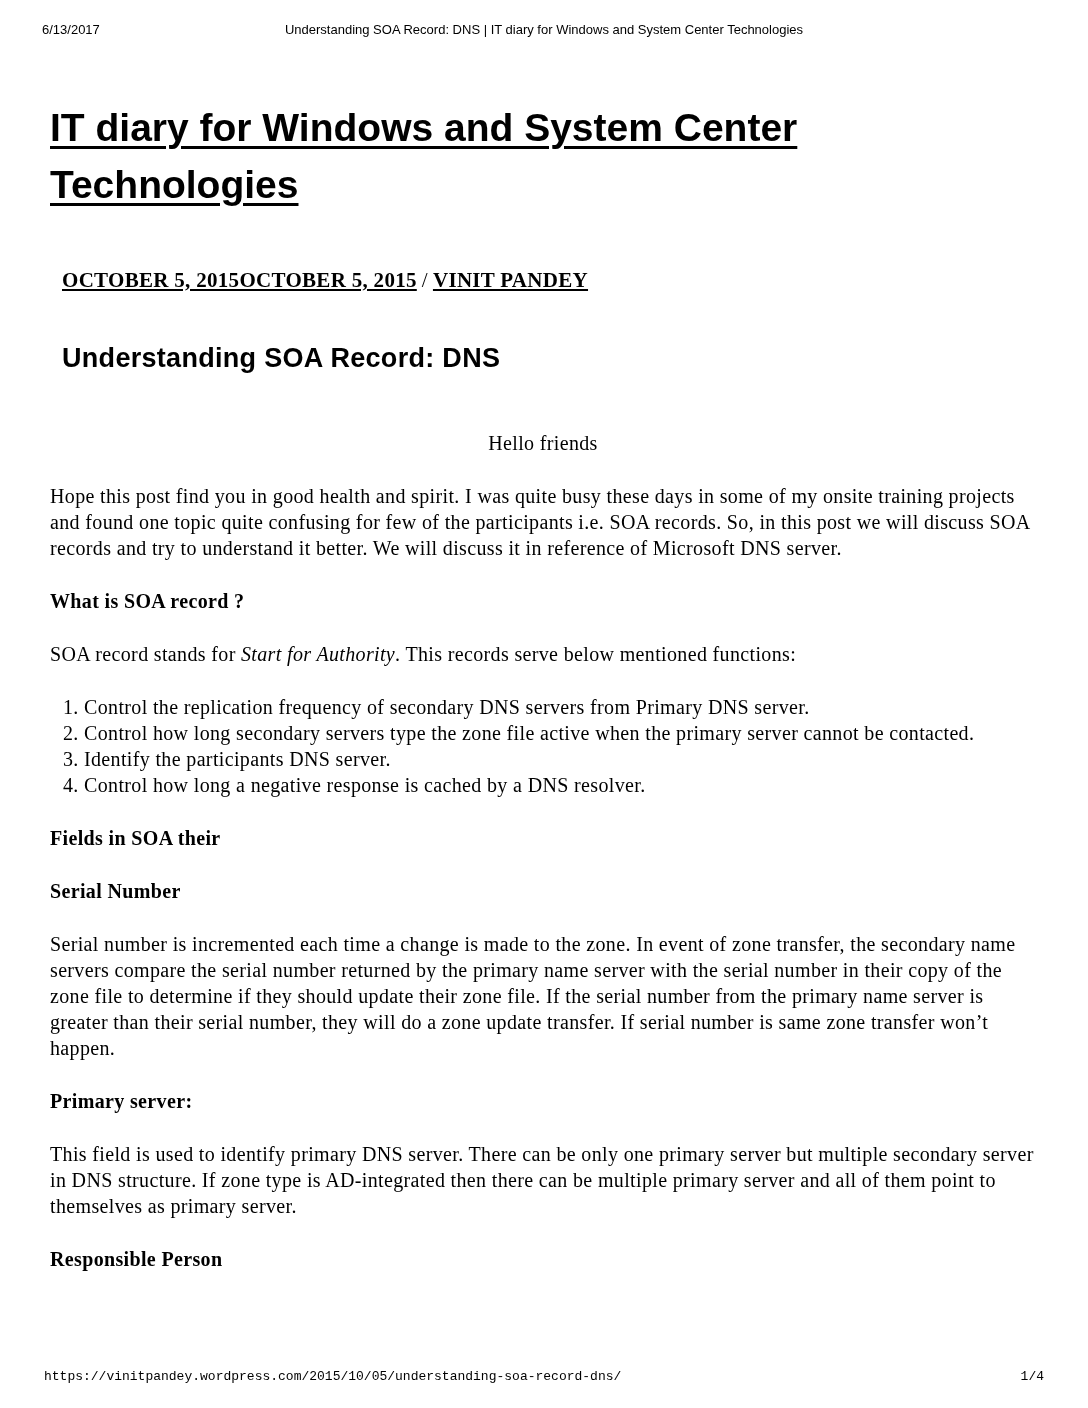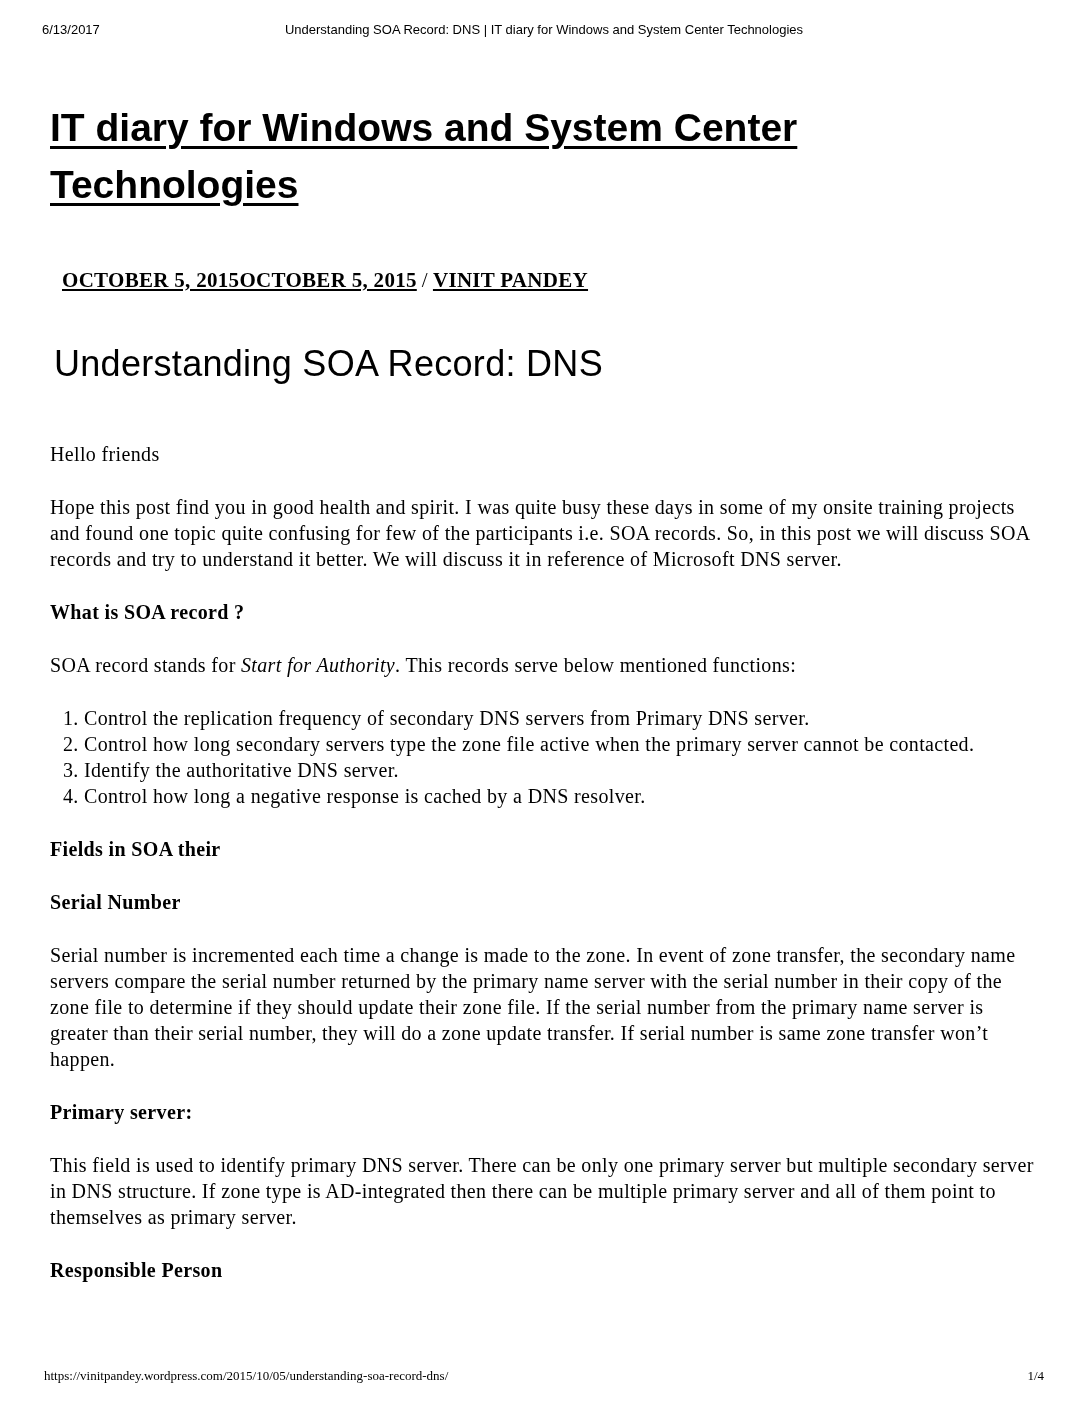--- a/index.html
+++ b/index.html
@@ -28,21 +28,21 @@
   .ph-title { display: block; text-align: center; }
 
   .print-footer {
     position: absolute;
     bottom: 24px;
     left: 0;
     width: 100%;
     padding: 0 44px;
     display: flex;
     justify-content: space-between;
-    font-family: Liberation Serif, serif;
+    font-family: Liberation Mono, monospace;
     font-size: 13px;
     color: #000;
   }
 
   
   .page-content {
     position: absolute;
     top: 0;
     left: 50px;
     width: 986px;
@@ -67,35 +67,35 @@
   .post-meta {
     margin: 55px 12px 0;
     font-size: 21px;
     font-weight: bold;
     letter-spacing: 0.3px;
   }
   .post-meta a { color: #000; text-decoration: underline; }
   .meta-sep { font-weight: normal; padding: 0 5px; text-decoration: none; }
 
   .post-title {
-    margin: 49px 4px 0;
+    margin: 49px 12px 0;
     font-family: "Liberation Sans", sans-serif;
-    font-size: 36px;
-    font-weight: 400;
+    font-size: 27px;
+    font-weight: 700;
     line-height: 1.2;
     letter-spacing: 0.3px;
   }
 
   .post-body {
     font-size: 20px;
     line-height: 26px;
     letter-spacing: 0.35px;
   }
   .post-body p, .post-body h3 { margin: 27px 0; }
-  .post-body p.first { margin-top: 56px; }
+  .post-body p.first { margin-top: 56px; text-align: center; }
   .post-body h3 { font-size: 20px; font-weight: bold; }
   .post-body em { font-style: italic; }
   .post-body ol { margin: 16px 0 27px; padding-left: 34px; }
   .post-body li { margin: 0; padding: 0; }
 </style>
 </head>
 <body>
 
 <header class="print-header">
   <span class="ph-date">6/13/2017</span>
@@ -116,21 +116,21 @@
 
     <p>Hope this post find you in good health and spirit. I was quite busy these days in some of my onsite training projects and found one topic quite confusing for few of the participants i.e. SOA records. So, in this post we will discuss SOA records and try to understand it better. We will discuss it in reference of Microsoft DNS server.</p>
 
     <h3>What is SOA record ?</h3>
 
     <p><span>SOA record stands for </span><em>Start for Authority</em><span>. This records serve below mentioned functions:</span></p>
 
     <ol>
       <li>Control the replication frequency of secondary DNS servers from Primary DNS server.</li>
       <li>Control how long secondary servers type the zone file active when the primary server cannot be contacted.</li>
-      <li>Identify the authoritative DNS server.</li>
+      <li>Identify the participants DNS server.</li>
       <li>Control how long a negative response is cached by a DNS resolver.</li>
     </ol>
 
     <h3>Fields in SOA their</h3>
 
     <h3>Serial Number</h3>
 
     <p>Serial number is incremented each time a change is made to the zone.  In event of zone transfer, the secondary name servers compare the serial number returned by the primary name server with the serial number in their copy of the zone file to determine if they should update their zone file.  If the serial number from the primary name server is greater than their serial number, they will do a zone update transfer. If serial number is same zone transfer won’t happen.</p>
 
     <h3>Primary server:</h3>

